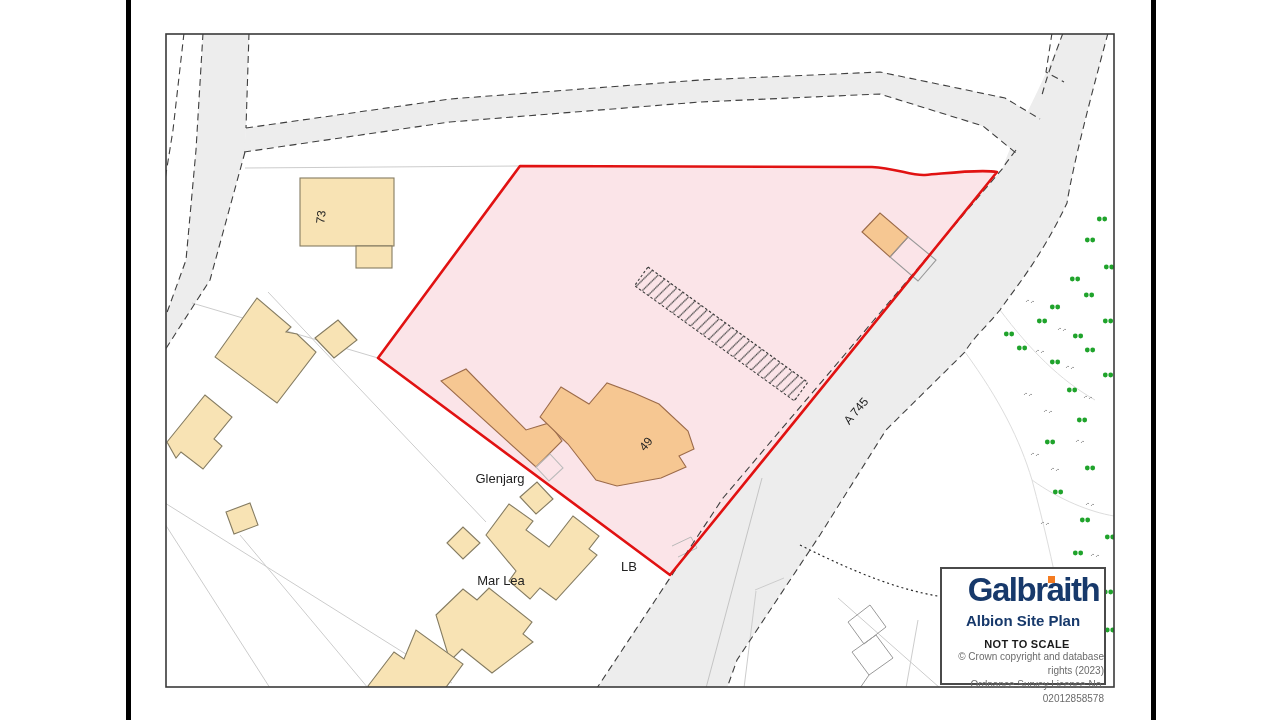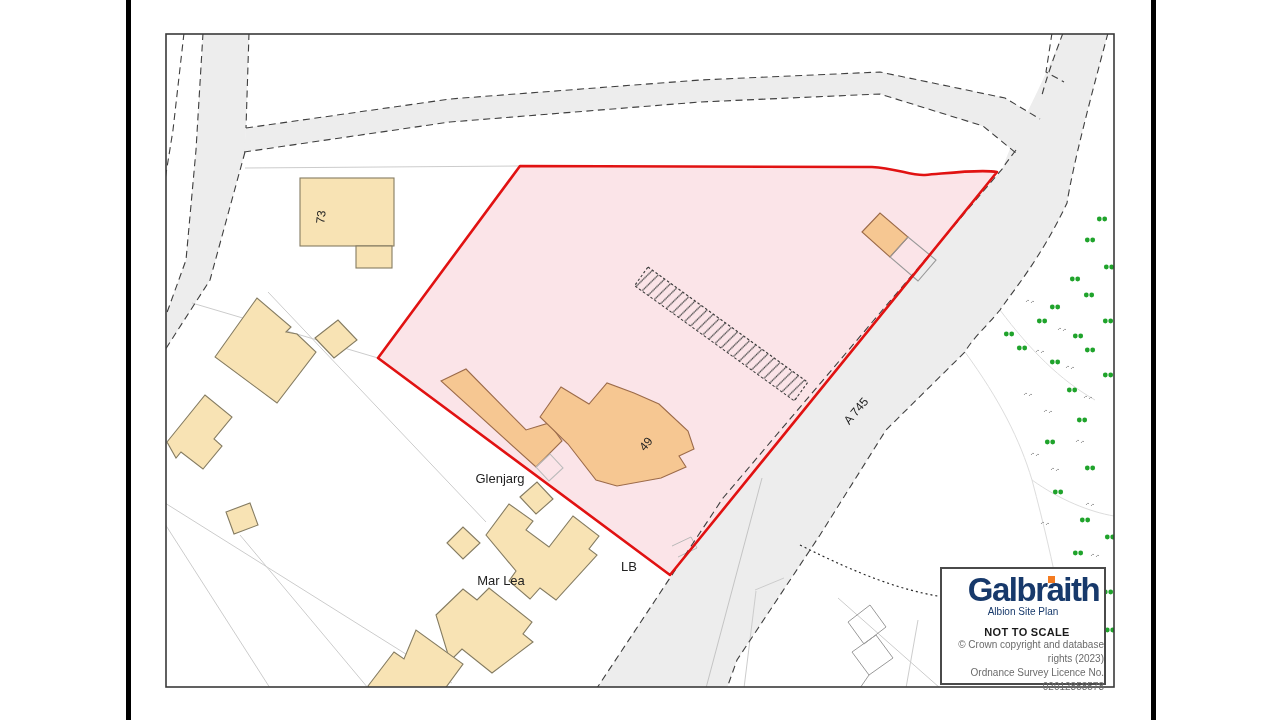--- a/index.html
+++ b/index.html
@@ -17,21 +17,21 @@
   }
   .brand-wrap{position:relative;display:inline-block;line-height:1;}
   .brand-text{
     font-size:33px;font-weight:bold;color:#17396b;letter-spacing:-1.5px;
     font-family:"Liberation Sans", sans-serif;
     margin-left:21px;
   }
   .brand-dot{
     position:absolute;left:101px;top:2.5px;width:7px;height:7px;background:#f47b20;
   }
-  .legend-subtitle{font-size:10px;font-weight:normal;color:#17396b;}
+  .legend-subtitle{margin-top:6px;font-size:15px;font-weight:bold;color:#17396b;}
   .legend-scale{margin-top:9px;font-size:11px;font-weight:bold;color:#1a1a1a;letter-spacing:.3px;margin-left:8px;}
   .legend-copy{font-size:10px;color:#6b6b6b;text-align:right;line-height:1.4;}
 </style>
 </head>
 <body>
 
 <div class="stage">
   <div class="letterbox left"></div>
   <div class="letterbox right"></div>
 

